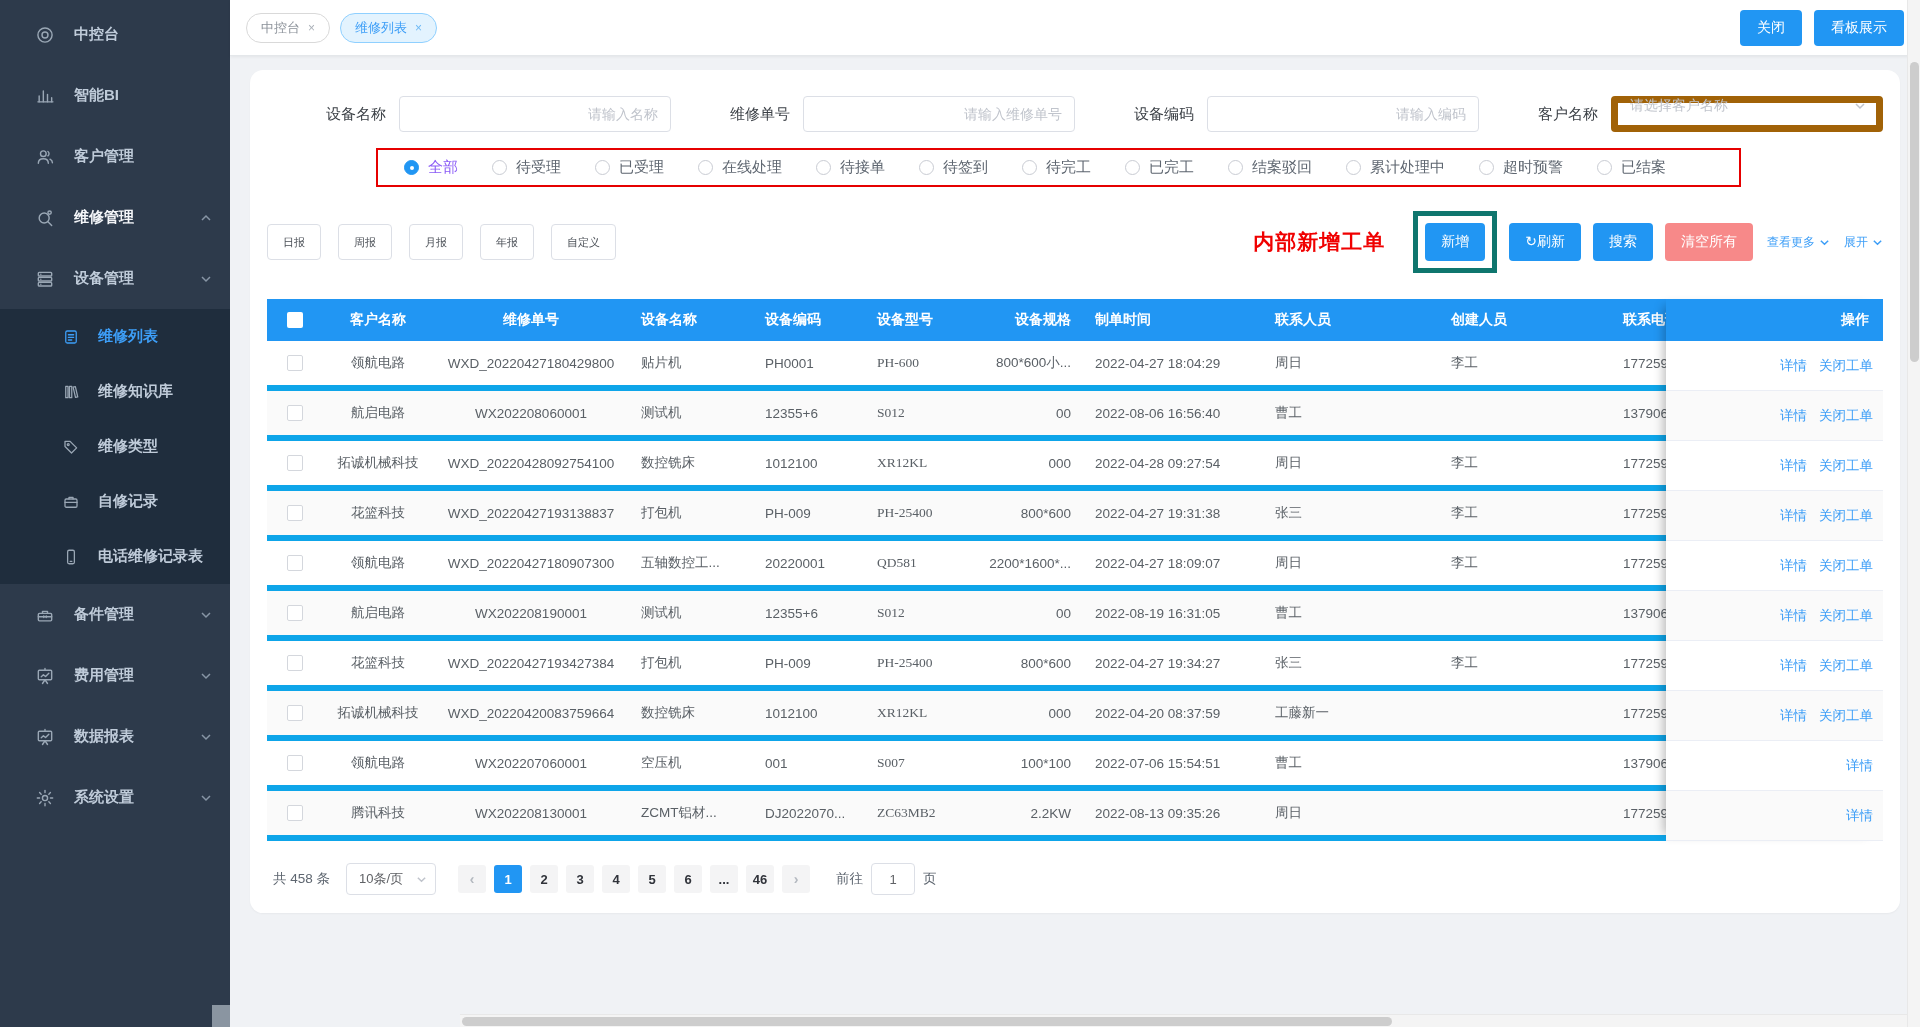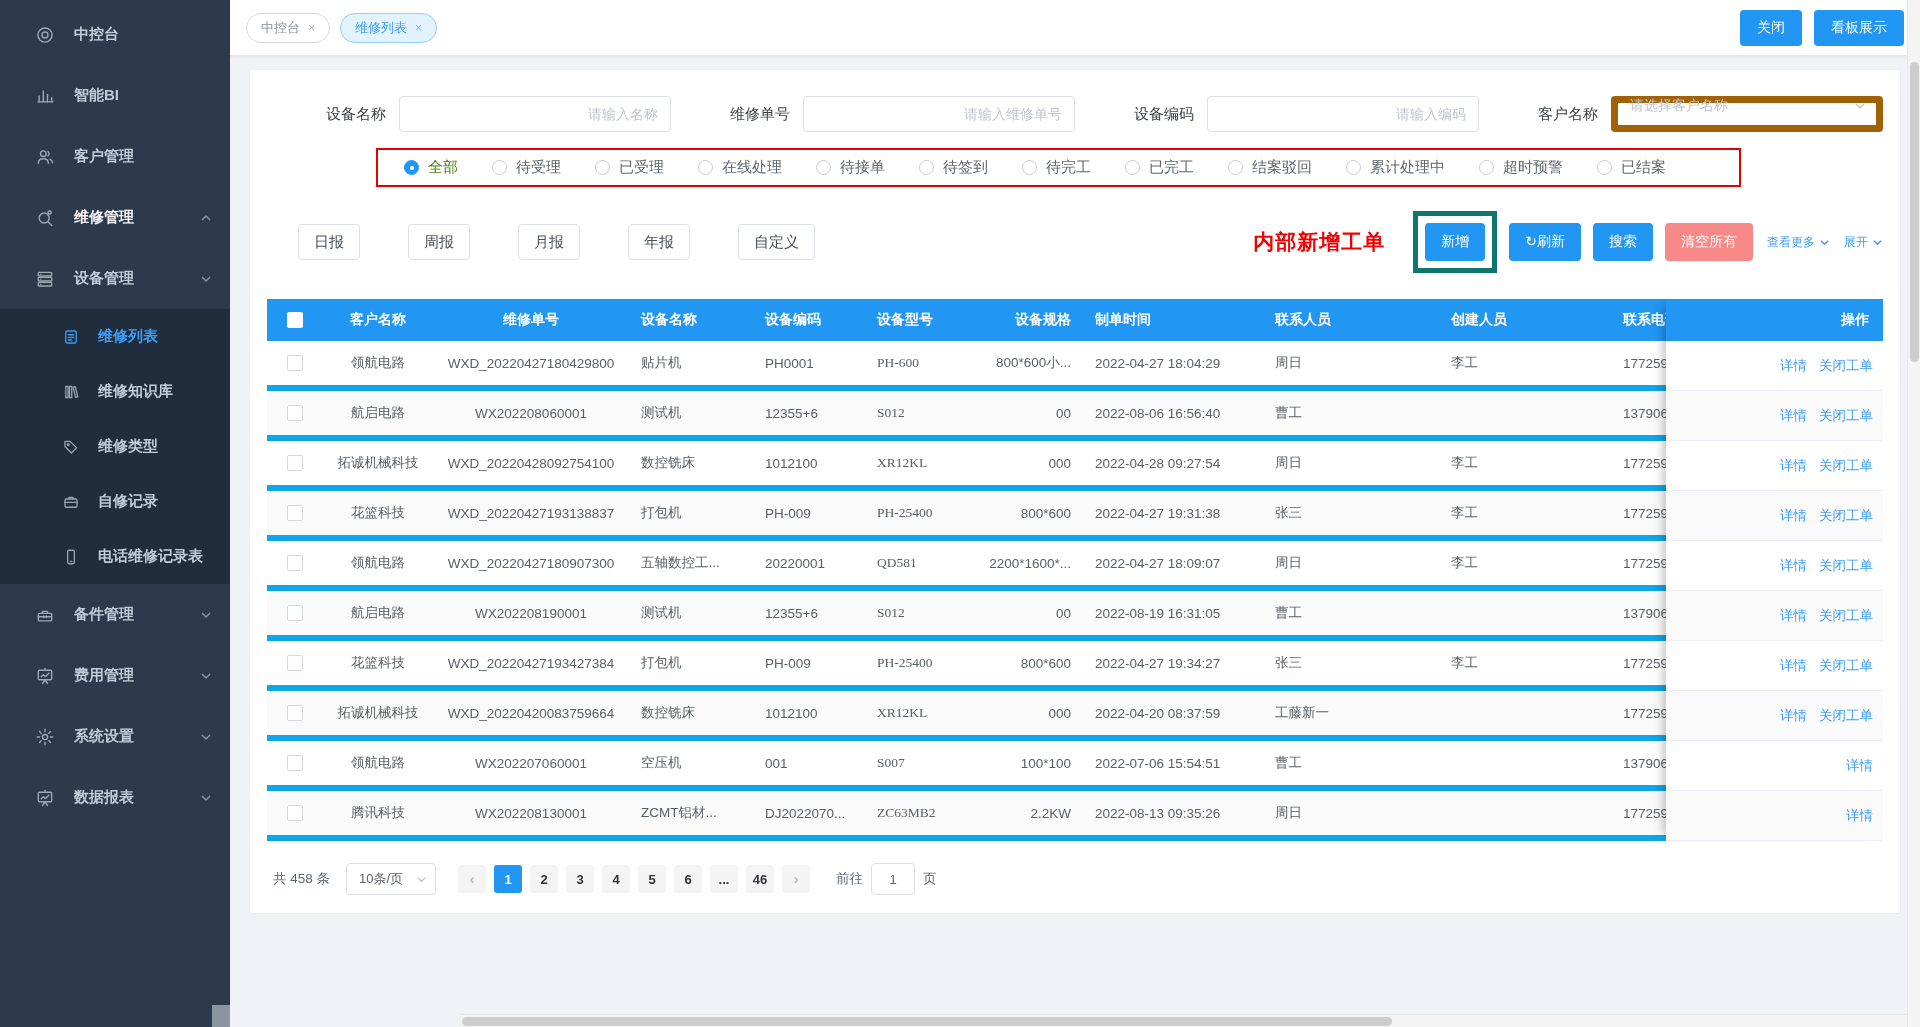--- a/index.html
+++ b/index.html
@@ -28,43 +28,43 @@
   .topbar { height:56px; background:#fff; border-bottom:1px solid #e4e7ea; box-shadow:0 1px 3px rgba(0,0,0,.06); display:flex; align-items:center; padding:0 16px; flex:none; }
   .tab { height:30px; border:1px solid #d9d9d9; border-radius:16px; background:#fff; color:#8b9199; font-size:13px; display:flex; align-items:center; padding:0 14px; margin-right:10px; cursor:pointer; }
   .tab .tab-x { margin-left:8px; font-size:12px; color:#aab0b8; }
   .tab.active { background:#e3f3fe; border-color:#8fd0ff; color:#3d9ef7; }
   .tab.active .tab-x { color:#6db9f5; }
   .topbar-spacer { flex:1; }
   .btn-blue { background:#2196f3; color:#fff; border:none; border-radius:4px; font-size:14px; height:36px; padding:0 17px; cursor:pointer; font-family:inherit; }
   .topbar .btn-blue { margin-left:12px; }
 
   .content { padding:14px 20px 0 20px; }
-  .card { background:#fff; border-radius:3px; width:1650px; padding:10px 17px 18px 17px; box-shadow:0 1px 2px rgba(0,0,0,.04); }
+  .card { background:#fff; border-radius:13px; width:1650px; padding:10px 17px 18px 17px; box-shadow:0 1px 2px rgba(0,0,0,.04); }
 
   
   .filter-row { display:flex; justify-content:space-between; margin-top:16px; padding-left:12px; }
   .filter-group { display:flex; align-items:center; width:392px; flex:none; }
   .filter-label { width:107px; text-align:right; font-size:15px; color:#3a3f45; margin-right:13px; flex:none; }
   .filter-input { width:272px; height:36px; border:1px solid #dcdfe6; border-radius:4px; padding:0 12px; font-size:14px; color:#606266; font-family:inherit; outline:none;text-align:right; }
   .filter-input::placeholder { color:#c0c4cc; }
   .filter-select { width:272px; height:36px; border:7px solid #a16207; border-radius:4px; padding:0 10px 16px 12px; font-size:14px; color:#c0c4cc; display:flex; align-items:center; justify-content:space-between; cursor:pointer; }
   .filter-select .chev { color:#c0c4cc; display:flex; }
   .filter-select .chev svg { width:12px; height:12px; }
 
   
   .radio-wrap { margin-top:16px; margin-left:109px; width:1365px; border:2px solid #e60000; padding:8px 0 8px 26px; display:flex; align-items:center; gap:34px; }
   .radio-item { display:flex; align-items:center; gap:9px; font-size:15px; color:#5f6捷5; color:#5e6670; cursor:pointer; }
   .radio-dot { width:15px; height:15px; border-radius:50%; border:1px solid #c9ccd3; background:#fff; flex:none; position:relative; }
   .radio-item.checked .radio-dot { border-color:#2196f3; background:#2196f3; }
   .radio-item.checked .radio-dot::after { content:""; position:absolute; left:4.5px; top:4.5px; width:4px; height:4px; border-radius:50%; background:#fff; }
-  .radio-item.checked { color:#4d7c0f; }
+  .radio-item.checked { color:#8b5cf6; }
 
   
   .toolbar-row { margin-top:24px; display:flex; align-items:center; }
-  .report-btn { height:36px; padding:0 15px; background:#fff; border:1px solid #dcdfe6; border-radius:4px; color:#4a4f56; font-size:15px; margin-right:17px; cursor:pointer; font-family:inherit;margin-left:31px; }
+  .report-btn { height:36px; padding:0 15px; background:#fff; border:1px solid #dcdfe6; border-radius:4px; color:#4a4f56; font-size:11px; margin-right:17px; cursor:pointer; font-family:inherit; }
   .toolbar-right { margin-left:auto; display:flex; align-items:center; }
   .annotation { color:#f00000; font-size:21px; font-weight:700; margin-right:28px; letter-spacing:1px; }
   .add-box { border:5px solid #0f766e; padding:7px; margin-right:12px; }
   .tb-btn { height:38px; border:none; border-radius:4px; color:#fff; font-size:14px; padding:0 16px; cursor:pointer; font-family:inherit; }
   .tb-blue { background:#2196f3; }
   .tb-salmon { background:#f78989; }
   .toolbar-right .gap { margin-right:12px; }
   .link-blue { color:#3d9ef7; font-size:12px; display:flex; align-items:center; gap:4px; cursor:pointer; margin-left:14px; }
   .link-blue svg { width:11px; height:11px; }
 
@@ -244,40 +244,40 @@
           <span>费用管理</span>
           <span class="chev">
             <svg viewBox="0 0 12 12" fill="none" stroke="currentColor" stroke-width="1.5">
               <path d="M2 4l4 4 4-4"></path>
             </svg>
           </span>
         </div>
         <div class="menu-item">
           <span class="mi-icon">
             <svg viewBox="0 0 24 24" fill="none" stroke="currentColor" stroke-width="1.7" stroke-linecap="round" stroke-linejoin="round">
-              <circle cx="12" cy="12" r="3.1"></circle>
-              <path d="M12 2.8v2.7M12 18.5v2.7M2.8 12h2.7M18.5 12h2.7M5.5 5.5l1.9 1.9M16.6 16.6l1.9 1.9M18.5 5.5l-1.9 1.9M7.4 16.6l-1.9 1.9"></path>
-            </svg>
-          </span>
-          <span>系统设置</span>
+              <rect x="4" y="5" width="16" height="11.5" rx="1.2"></rect>
+              <path d="M7.5 13l2.6-2.4 2.6 2 3.9-3.8"></path>
+              <path d="M12 3v2M9 21l3-4.5L15 21"></path>
+            </svg>
+          </span>
+          <span>数据报表</span>
           <span class="chev">
             <svg viewBox="0 0 12 12" fill="none" stroke="currentColor" stroke-width="1.5">
               <path d="M2 4l4 4 4-4"></path>
             </svg>
           </span>
         </div>
         <div class="menu-item">
           <span class="mi-icon">
             <svg viewBox="0 0 24 24" fill="none" stroke="currentColor" stroke-width="1.7" stroke-linecap="round" stroke-linejoin="round">
-              <rect x="4" y="5" width="16" height="11.5" rx="1.2"></rect>
-              <path d="M7.5 13l2.6-2.4 2.6 2 3.9-3.8"></path>
-              <path d="M12 3v2M9 21l3-4.5L15 21"></path>
-            </svg>
-          </span>
-          <span>数据报表</span>
+              <circle cx="12" cy="12" r="3.1"></circle>
+              <path d="M12 2.8v2.7M12 18.5v2.7M2.8 12h2.7M18.5 12h2.7M5.5 5.5l1.9 1.9M16.6 16.6l1.9 1.9M18.5 5.5l-1.9 1.9M7.4 16.6l-1.9 1.9"></path>
+            </svg>
+          </span>
+          <span>系统设置</span>
           <span class="chev">
             <svg viewBox="0 0 12 12" fill="none" stroke="currentColor" stroke-width="1.5">
               <path d="M2 4l4 4 4-4"></path>
             </svg>
           </span>
         </div>
       </div>
     <div class="sb-corner"></div>
   </div>
 

